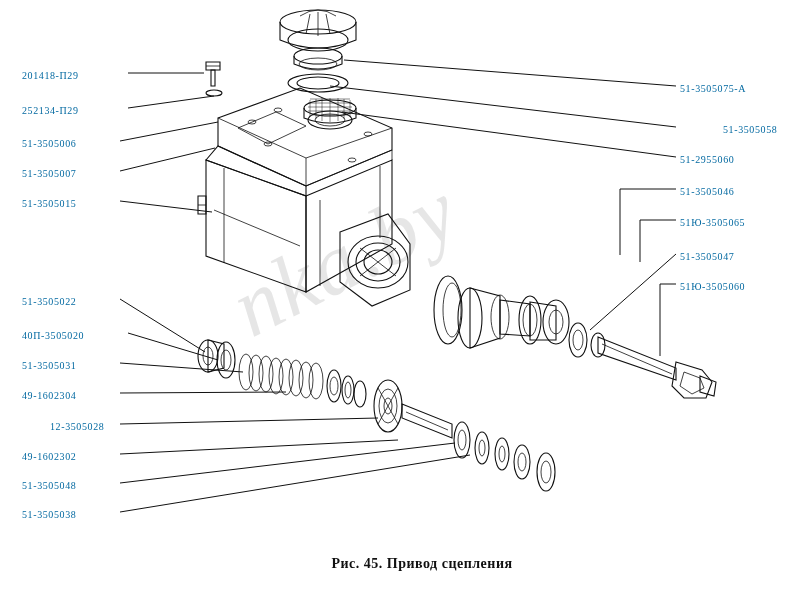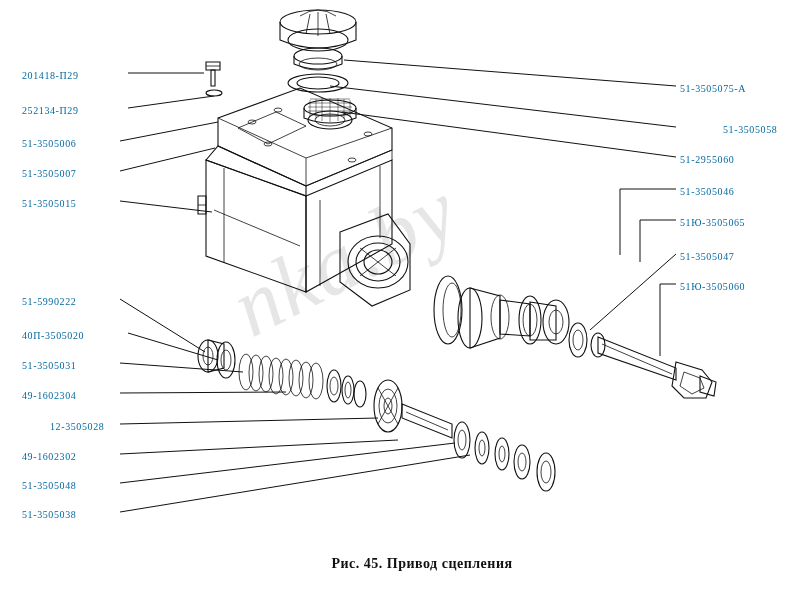--- a/index.html
+++ b/index.html
@@ -306,21 +306,21 @@
     </g>
 
   </svg>
 
   <div>
     <div class="label" style="left:22px; top:70px;">201418-П29</div>
     <div class="label" style="left:22px; top:105px;">252134-П29</div>
     <div class="label" style="left:22px; top:138px;">51-3505006</div>
     <div class="label" style="left:22px; top:168px;">51-3505007</div>
     <div class="label" style="left:22px; top:198px;">51-3505015</div>
-    <div class="label" style="left:22px; top:296px;">51-5990222</div>
+    <div class="label" style="left:22px; top:296px;">51-3505022</div>
     <div class="label" style="left:22px; top:330px;">40П-3505020</div>
     <div class="label" style="left:22px; top:360px;">51-3505031</div>
     <div class="label" style="left:22px; top:390px;">49-1602304</div>
     <div class="label" style="left:22px; top:421px;margin-left:28px;">12-3505028</div>
     <div class="label" style="left:22px; top:451px;">49-1602302</div>
     <div class="label" style="left:22px; top:480px;">51-3505048</div>
     <div class="label" style="left:22px; top:509px;">51-3505038</div>
   </div>
 
   <div>

